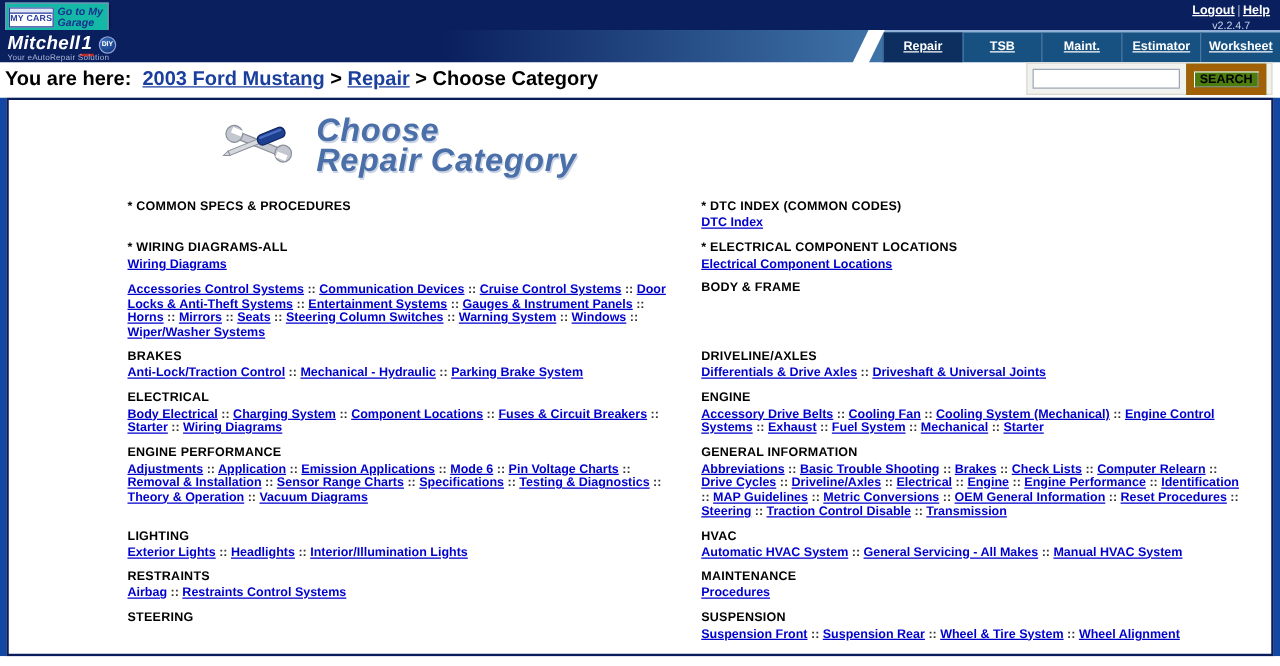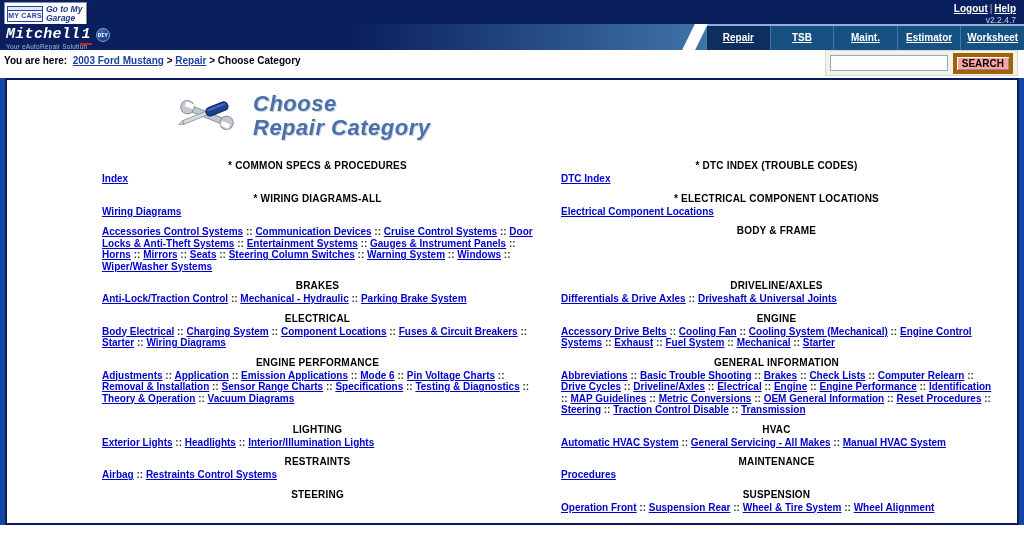--- a/index.html
+++ b/index.html
@@ -2,75 +2,75 @@
 <html><head>
 <meta charset="utf-8">
 <style>
   * { margin:0; padding:0; box-sizing:border-box; }
   html,body { background:#fff; }
   body { width:1024px; font-family:"Liberation Sans","DejaVu Sans",sans-serif; position:relative; }
   a { cursor:pointer; }
 
   
   .topbar { height:24px; background:#0a1f5e; position:relative; }
-  .mycars-btn { position:absolute; left:4px; top:2px; height:23px; background:#ffffff;
+  .mycars-btn { position:absolute; left:4px; top:2px; height:23px; background:#14b8a6;
     border:1px solid #7f8fb5; box-shadow:1px 1px 1px rgba(0,0,0,.45);
     display:flex; align-items:center; gap:3px; padding:1px 4px 1px 2px; cursor:pointer; }
   .plate { width:36px; height:16px; border:1px solid #2a3f9e; background:#fff; display:flex; flex-direction:column; }
   .plate-top { height:4px; background:#dfe6f5; border-bottom:1px solid #2a3f9e; }
   .plate-label { font-size:7px; font-weight:bold; color:#2a3f9e; text-align:center; line-height:10px; letter-spacing:.2px; }
   .garage-label { font-size:8.5px; line-height:9px; font-style:italic; font-weight:bold; color:#1a2f8e; }
-  .top-right { position:absolute; right:8px; top:3px; text-align:right; }
+  .top-right { position:absolute; right:8px; top:3px; text-align:center; }
   .top-links { font-size:10px; font-weight:bold; }
   .top-links a { color:#fff; text-decoration:underline; }
   .top-links .divider { color:#aab6d6; font-weight:normal; padding:0 2px; }
   .version { font-size:8.5px; color:#c6d1e8; margin-top:1px; }
 
   
   .brandbar { height:26px; display:flex; }
   .logo-area { flex:1; background:linear-gradient(90deg,#0a1f5e 0%,#0a1f5e 50%,#3f74a8 100%); position:relative; overflow:hidden; }
   .logo { position:absolute; left:6px; top:2px; color:#fff; }
-  .logo-line { display:flex; align-items:center; gap:4px;font-family:Liberation Mono, monospace; }
+  .logo-line { display:flex; align-items:flex-end; gap:4px; }
   .logo-main { font-style:italic; font-weight:900; font-size:15px; letter-spacing:.3px; }
   .logo-one { color:#fff; border-bottom:2px solid #c22727; padding:0 1px; }
   .logo-badge { width:14px; height:14px; border-radius:50%; border:1px solid #8fa3d6;
     background:radial-gradient(circle at 35% 30%, #3a6fc0, #0a2a6e); color:#fff;
     font-size:5.5px; font-weight:bold; text-align:center; line-height:13px; }
   .tagline { font-size:6.5px; color:#aab8d8; margin-top:0px; letter-spacing:.2px; }
   .tabs-area { width:318px; position:relative; background:#175181; border-top:2px solid #8fb0d4; display:flex; }
   .slash { position:absolute; left:-18px; top:-2px; width:13px; height:28px; background:#fff; transform:skewX(-26deg); }
   .tab { flex:1; text-align:center; color:#fff; font-size:10px; font-weight:bold; text-decoration:underline;
     line-height:23px; border-left:1px solid #4a78a5; cursor:pointer; white-space:nowrap; }
   .tab:first-child { border-left:none; }
   .tab.active { background:#0d2f5f; }
 
   
   .subheader { position:relative; height:28px; background:#fff; }
-  .breadcrumb { position:absolute; left:4px; top:5px; font-size:10px; font-weight:bold; color:#000; white-space:nowrap; }
+  .breadcrumb { position:absolute; left:4px; top:5px; font-size:16px; font-weight:bold; color:#000; white-space:nowrap; }
   .breadcrumb .crumb-link { color:#1b3f9c; text-decoration:underline; }
   .breadcrumb .crumb-sep { color:#000; }
   .breadcrumb .crumb-current { color:#000; }
   .search-panel { position:absolute; right:6px; top:0; height:26px; background:#f1f1ee;
     border:1px solid #d9d9cf; display:flex; align-items:center; gap:5px; padding:0 4px; z-index:5; }
   .search-input { width:118px; height:16px; border:1px solid #9aa5b5; font-size:10px; padding:0 2px; }
-  .search-btn { font-size:10px; font-weight:bold; color:#000; background:#fca5a5; padding:1px 5px;
-    border:4px solid #a16207; box-shadow:inset 1px 1px 0 #fff, inset -1px -1px 0 #909090; cursor:pointer;
+  .search-btn { font-size:10px; font-weight:bold; color:#000; background:#4d7c0f; padding:1px 5px;
+    border:6px solid #a16207; box-shadow:inset 1px 1px 0 #fff, inset -1px -1px 0 #909090; cursor:pointer;
     font-family:"Liberation Sans",sans-serif; }
 
   
   .bluewrap { background:#1247a3; padding:0 5px; }
   .panel { background:#fff; border:2px solid #0a1c5c; min-height:404px; padding-bottom:10px; }
   .banner { display:flex; align-items:flex-start; gap:14px; margin:12px 0 0 168px; }
   .banner-icon { width:64px; height:46px; flex:none; }
-  .page-title { font-style:italic; font-weight:900; font-size:22px; line-height:24px; color:#4b6fa8;
+  .page-title { font-style:italic; font-weight:900; font-size:26px; line-height:24px; color:#4b6fa8;
     text-shadow:1px 1px 0 #c9d3e4; letter-spacing:.5px; }
 
   .cats { margin:20px 25px 0 95px; display:grid; grid-template-columns:1fr 1fr; column-gap:28px; row-gap:8px; }
   .cat-cell { min-height:10px; }
-  .cat-title { font-size:10px; font-weight:bold; color:#000; letter-spacing:.2px; line-height:12px;text-align:center; }
+  .cat-title { font-size:10px; font-weight:bold; color:#000; letter-spacing:.2px; line-height:12px; }
   .cat-links { font-size:10px; font-weight:bold; line-height:11.5px; margin-top:1px; }
   .cat-link { color:#0000cc; text-decoration:underline; }
   .link-sep { color:#333; }
 </style>
 </head>
 <body>
 
 <div class="topbar">
   <div class="mycars-btn">
     <span class="plate">
@@ -144,24 +144,23 @@
       </svg>
       <div class="page-title">
         <div>Choose</div>
         <div>Repair Category</div>
       </div>
     </div>
     <div class="cats">
 
     <div class="cat-cell">
           <div class="cat-title">* COMMON SPECS &amp; PROCEDURES</div>
-          <div class="cat-links"><a href="#" class="cat-link">Index</a></div>
-        </div>
-        <div class="cat-cell">
-          <div class="cat-title">* DTC INDEX (TROUBLE CODES)</div>
+        </div>
+        <div class="cat-cell">
+          <div class="cat-title">* DTC INDEX (COMMON CODES)</div>
           <div class="cat-links"><a href="#" class="cat-link">DTC Index</a></div>
         </div>
         <div class="cat-cell">
           <div class="cat-title">* WIRING DIAGRAMS-ALL</div>
           <div class="cat-links"><a href="#" class="cat-link">Wiring Diagrams</a></div>
         </div>
         <div class="cat-cell">
           <div class="cat-title">* ELECTRICAL COMPONENT LOCATIONS</div>
           <div class="cat-links"><a href="#" class="cat-link">Electrical Component Locations</a></div>
         </div>
@@ -209,18 +208,18 @@
         </div>
         <div class="cat-cell">
           <div class="cat-title">MAINTENANCE</div>
           <div class="cat-links"><a href="#" class="cat-link">Procedures</a></div>
         </div>
         <div class="cat-cell">
           <div class="cat-title">STEERING</div>
         </div>
         <div class="cat-cell">
           <div class="cat-title">SUSPENSION</div>
-          <div class="cat-links"><a href="#" class="cat-link">Operation Front</a><span class="link-sep"> :: </span><a href="#" class="cat-link">Suspension Rear</a><span class="link-sep"> :: </span><a href="#" class="cat-link">Wheel &amp; Tire System</a><span class="link-sep"> :: </span><a href="#" class="cat-link">Wheel Alignment</a></div>
+          <div class="cat-links"><a href="#" class="cat-link">Suspension Front</a><span class="link-sep"> :: </span><a href="#" class="cat-link">Suspension Rear</a><span class="link-sep"> :: </span><a href="#" class="cat-link">Wheel &amp; Tire System</a><span class="link-sep"> :: </span><a href="#" class="cat-link">Wheel Alignment</a></div>
         </div>
       </div>
   </div>
 
 </div>
 
 </body></html>

